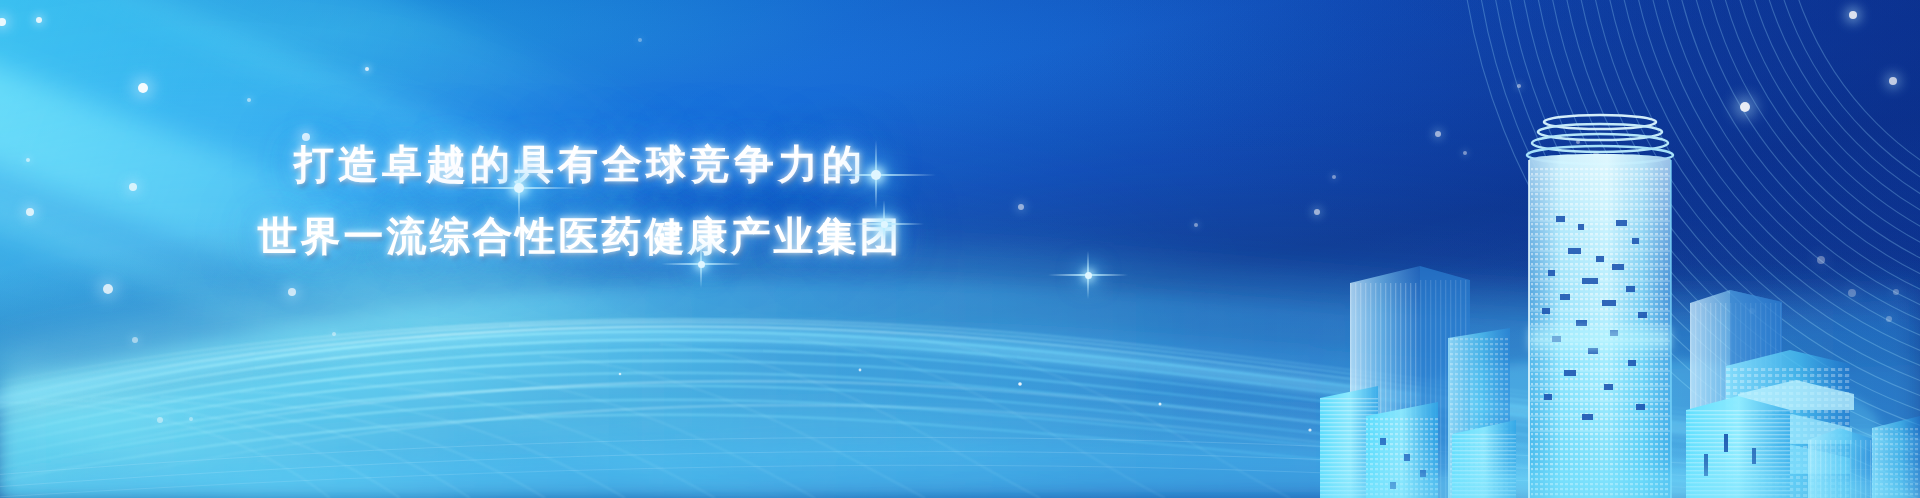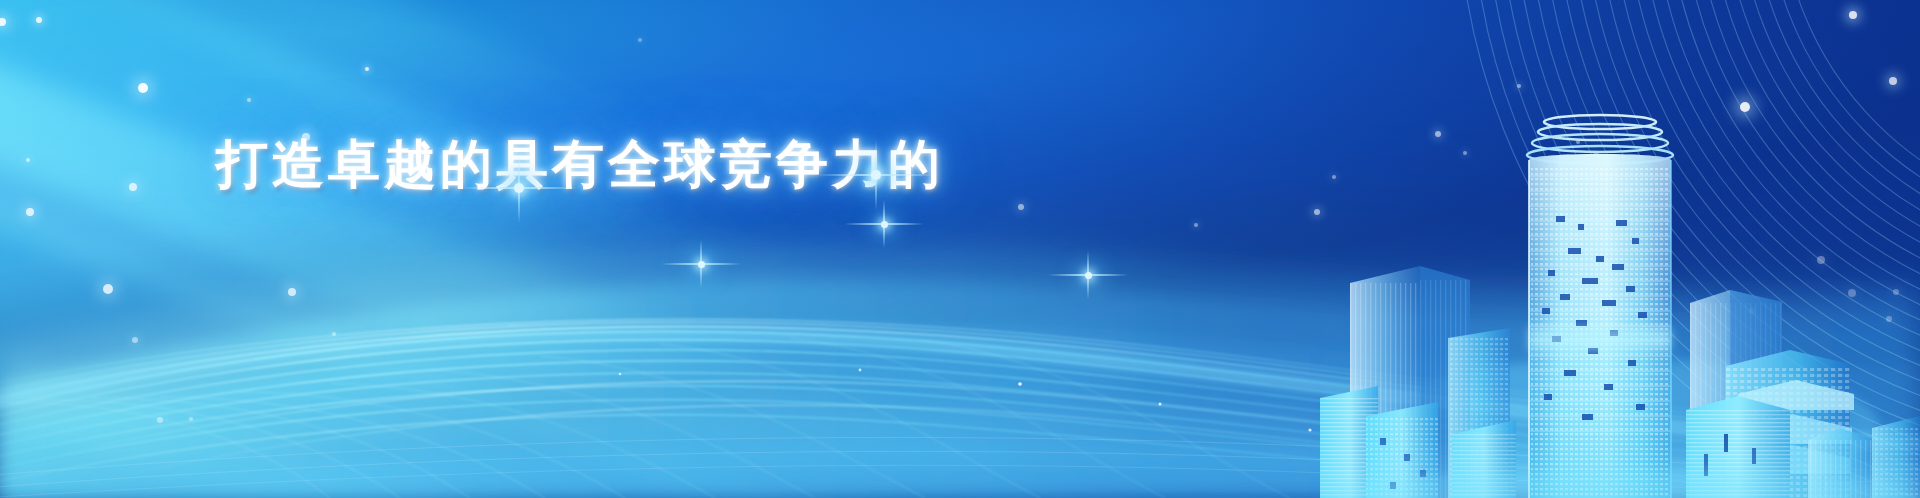--- a/index.html
+++ b/index.html
@@ -92,21 +92,21 @@
     position:absolute;
     left:0; top:128px;
     width:1160px;
     text-align:center;
     z-index:40;
     pointer-events:none;
   }
   .hl-line{
     font-family:"DejaVu Serif","Liberation Serif", serif;
     font-weight:bold;
-    font-size:52px;
+    font-size:40px;
     line-height:72px;
     letter-spacing:4px;
     color:#ffffff;
     white-space:nowrap;
     text-shadow:
       0 0 6px rgba(255,255,255,.95),
       0 0 16px rgba(150,225,255,.9),
       0 0 34px rgba(70,180,255,.75),
       0 0 60px rgba(40,140,255,.5),
       2px 3px 4px rgba(8,35,95,.55);
@@ -536,20 +536,21 @@
         <rect x="552" y="330" width="48" height="70" fill="url(#win-sm)" opacity="0.45"></rect>
       </g>
 
       <rect x="0" y="340" width="600" height="60" fill="url(#haze)" opacity="0.6"></rect>
       <ellipse cx="300" cy="398" rx="300" ry="26" fill="#7fe6ff" opacity="0.25" filter="url(#cglow)"></ellipse>
     </svg>
   </div>
 
   <div class="headline">
     <div class="hl-line l1">打造卓越的具有全球竞争力的</div>
+    <div class="hl-line l2">世界一流综合性医药健康产业集团</div>
   </div>
 
   <div class="layer" id="flare-layer">
       <div class="flare" style="left: 519px; top: 188px; width: 0px; height: 0px;">
         <div class="ray-h"></div>
         <div class="ray-v"></div>
         <div class="core"></div>
       </div>
       <div class="flare" style="left: 876px; top: 175px; width: 0px; height: 0px;">
         <div class="ray-h"></div>

